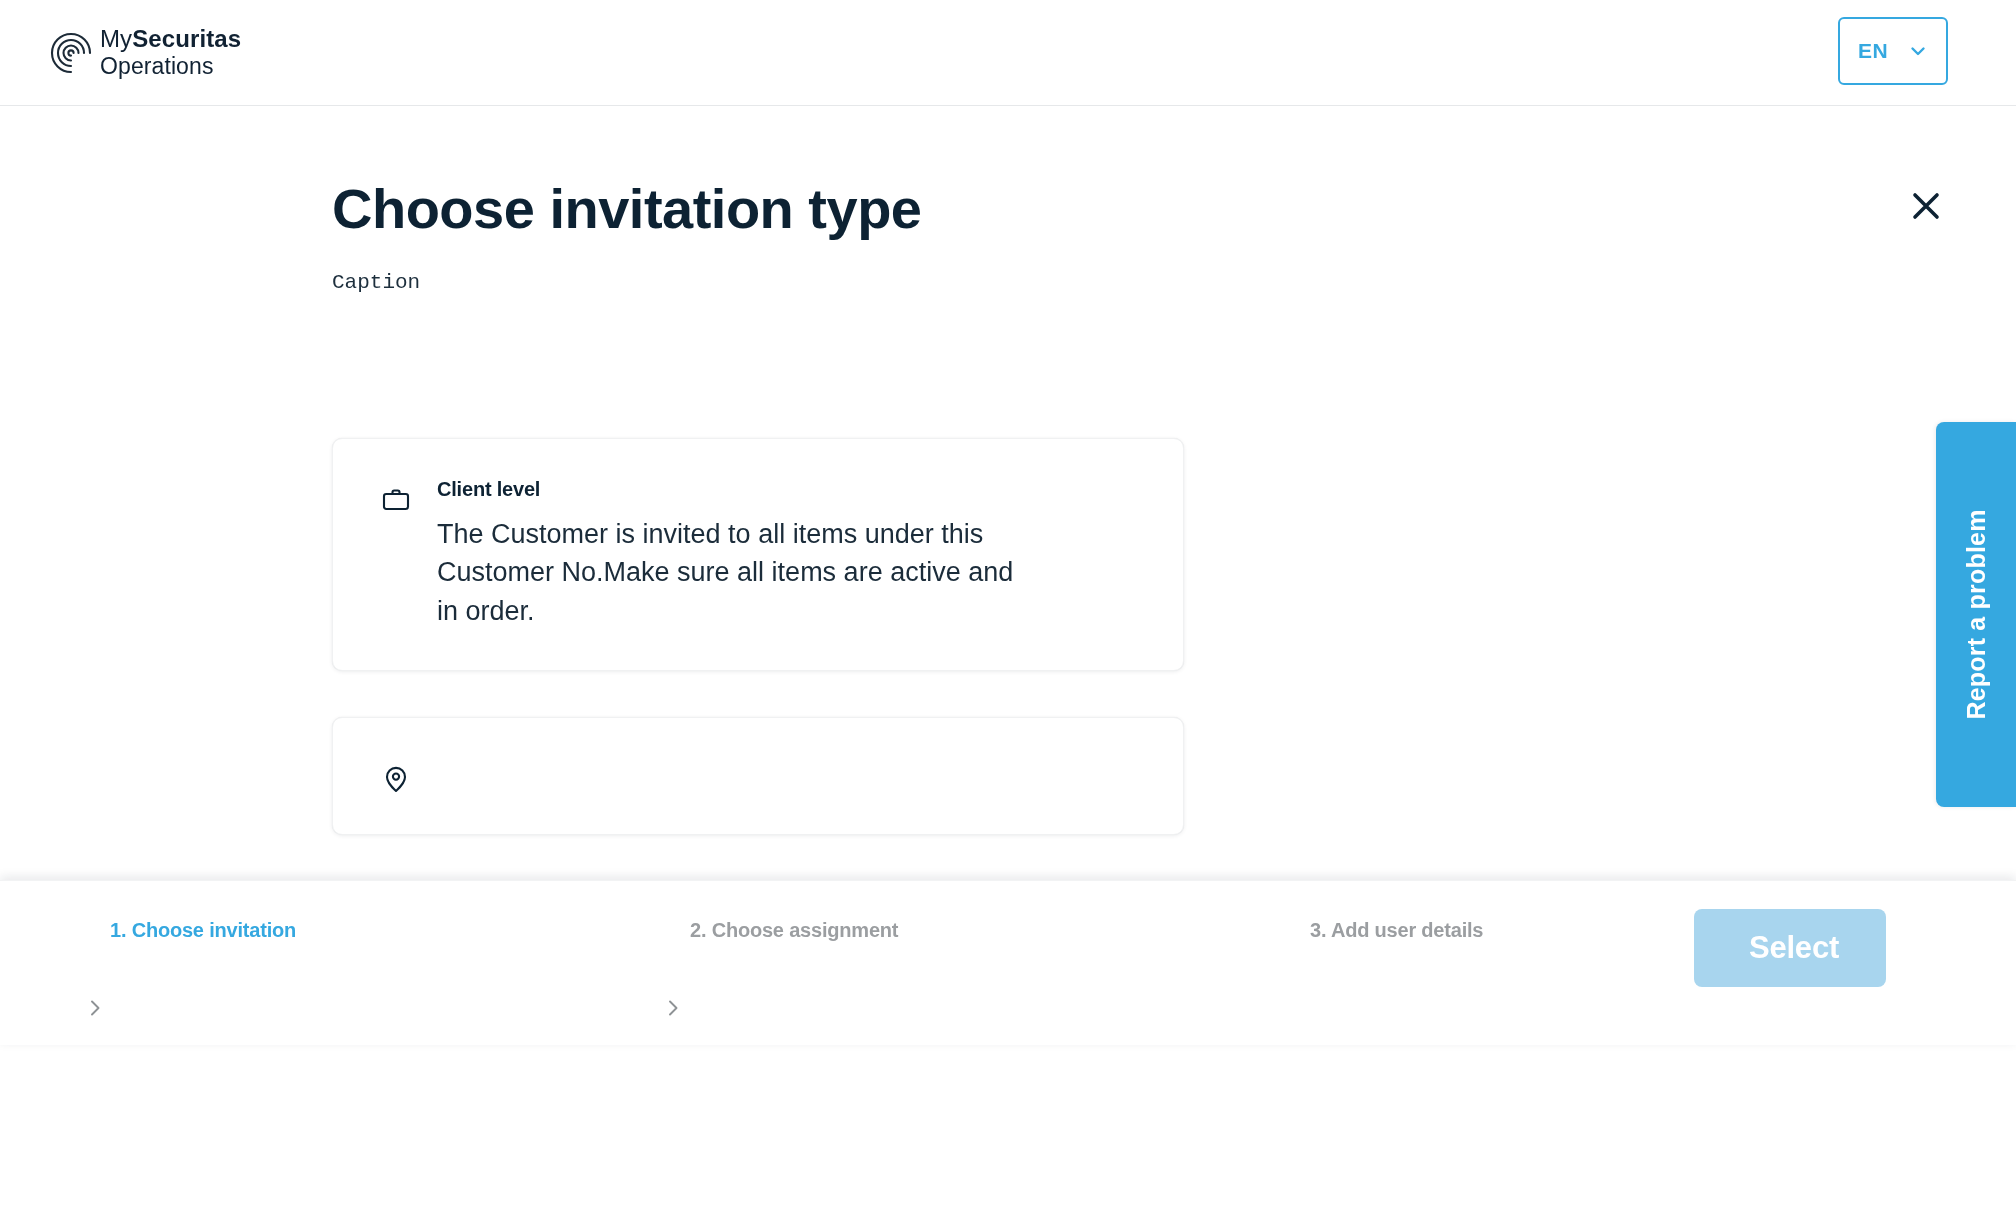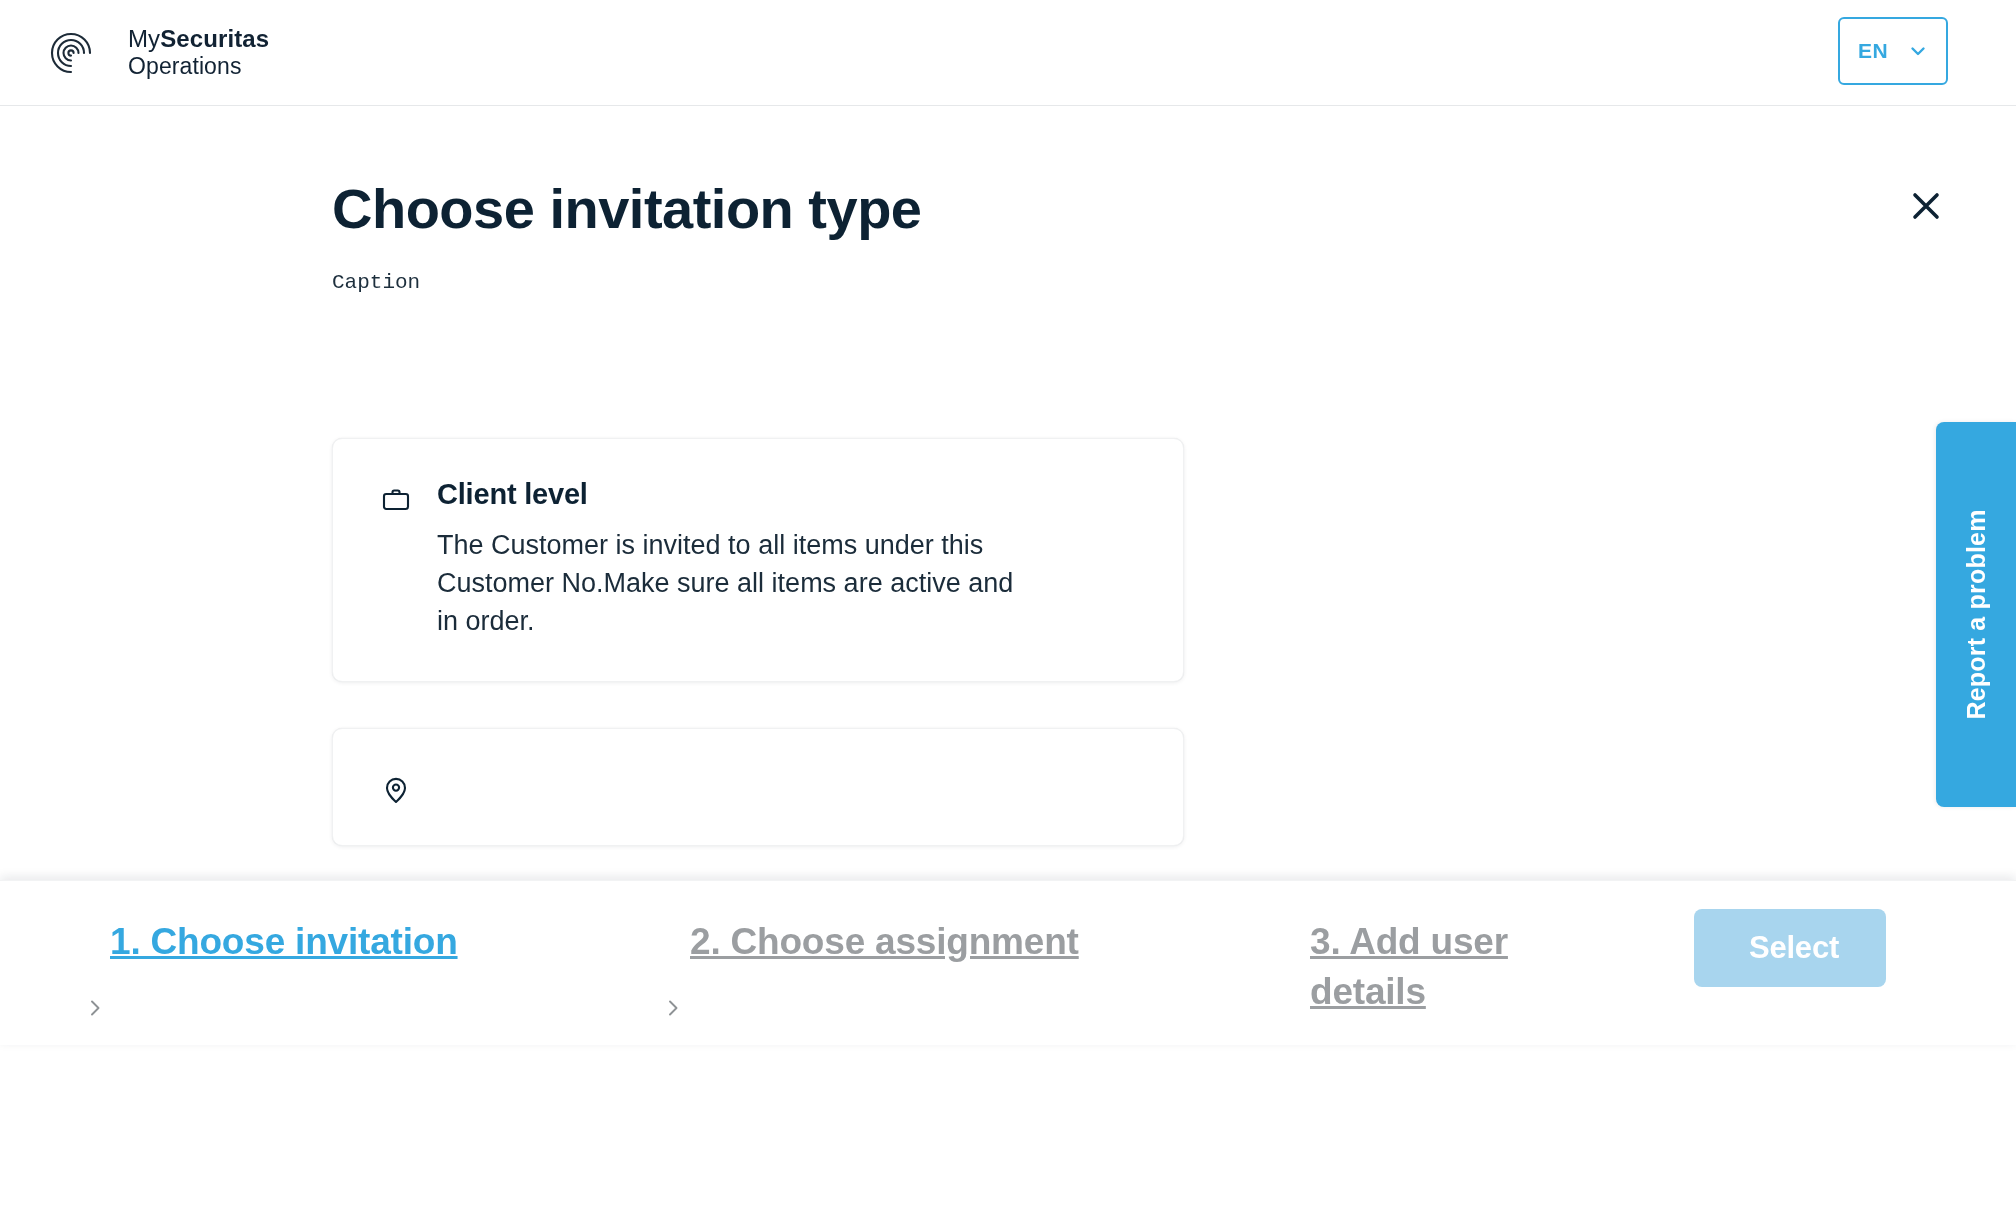--- a/index.html
+++ b/index.html
@@ -28,21 +28,21 @@
     background: #ffffff;
     border-bottom: 1px solid #e6e8ea;
     display: flex;
     align-items: center;
   }
 
   .brand {
     display: flex;
     align-items: center;
     margin-left: 46px;
-    gap: 32px;
+    gap: 4px;
   }
 
   .logo-mark {
     width: 50px;
     height: 50px;
     display: block;
     flex: none;
   }
 
   .brand-text {
@@ -149,21 +149,21 @@
   .opt-icon {
     flex: none;
     width: 34px;
     padding-top: 8px;
   }
   .opt-icon svg { width: 30px; height: 30px; display: block; }
 
   .opt-body { flex: 1; min-width: 0; }
 
   .opt-title {
-    font-size: 29px;
+    font-size: 20px;
     font-weight: 700;
     color: #0d2233;
     line-height: 1.2;
     letter-spacing: -0.2px;
   }
   .opt-desc {
     margin-top: 14px;
     font-size: 27px;
     line-height: 1.42;
     color: #1b2c3a;
@@ -210,25 +210,24 @@
   .steps {
     position: absolute;
     left: 0; top: 0;
     width: 2016px;
     height: 165px;
   }
 
   .step {
     position: absolute;
     top: 36px;
-    font-size: 37px;
+    font-size: 20px;
     font-weight: 700;
     line-height: 1.35;
     letter-spacing: -0.2px;
-    text-decoration: underline;
   }
   .step.active { color: #35a8e0; }
   .step.inactive { color: #9b9ea1; }
 
   .step-1 { left: 110px; width: 400px; }
   .step-2 { left: 690px; width: 420px; }
   .step-3 { left: 1310px; width: 260px; }
 
   .step-sep {
     position: absolute;

